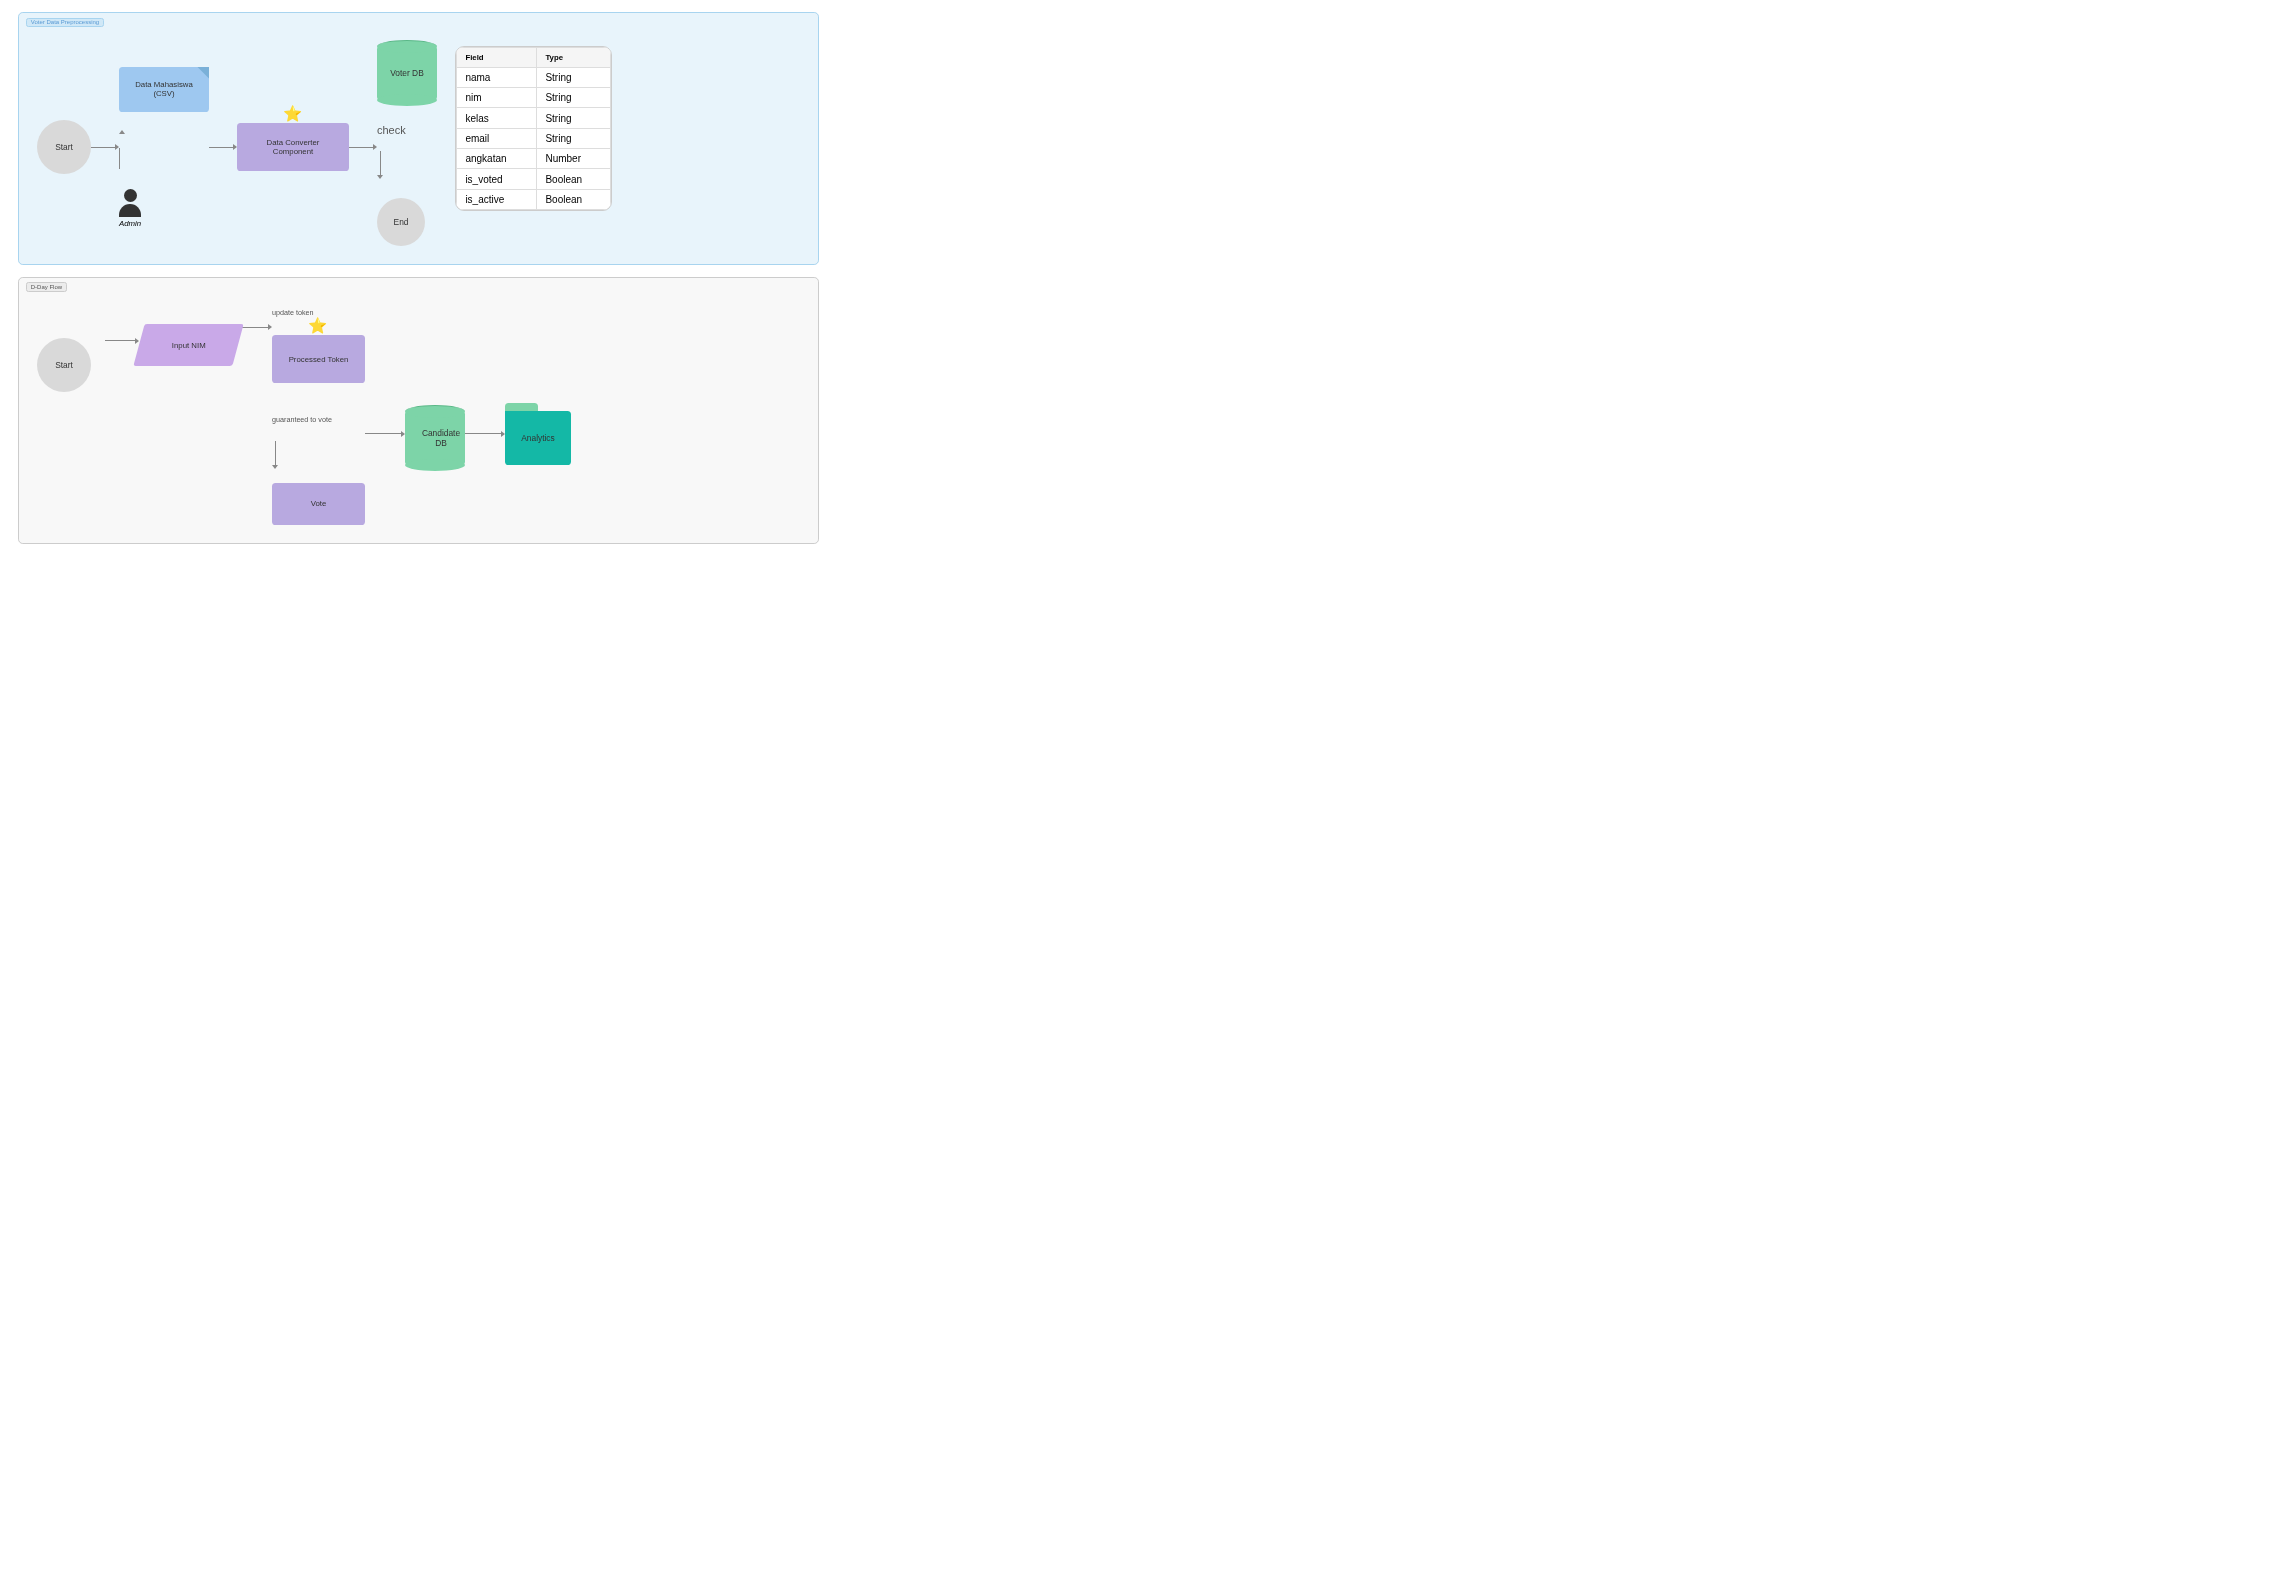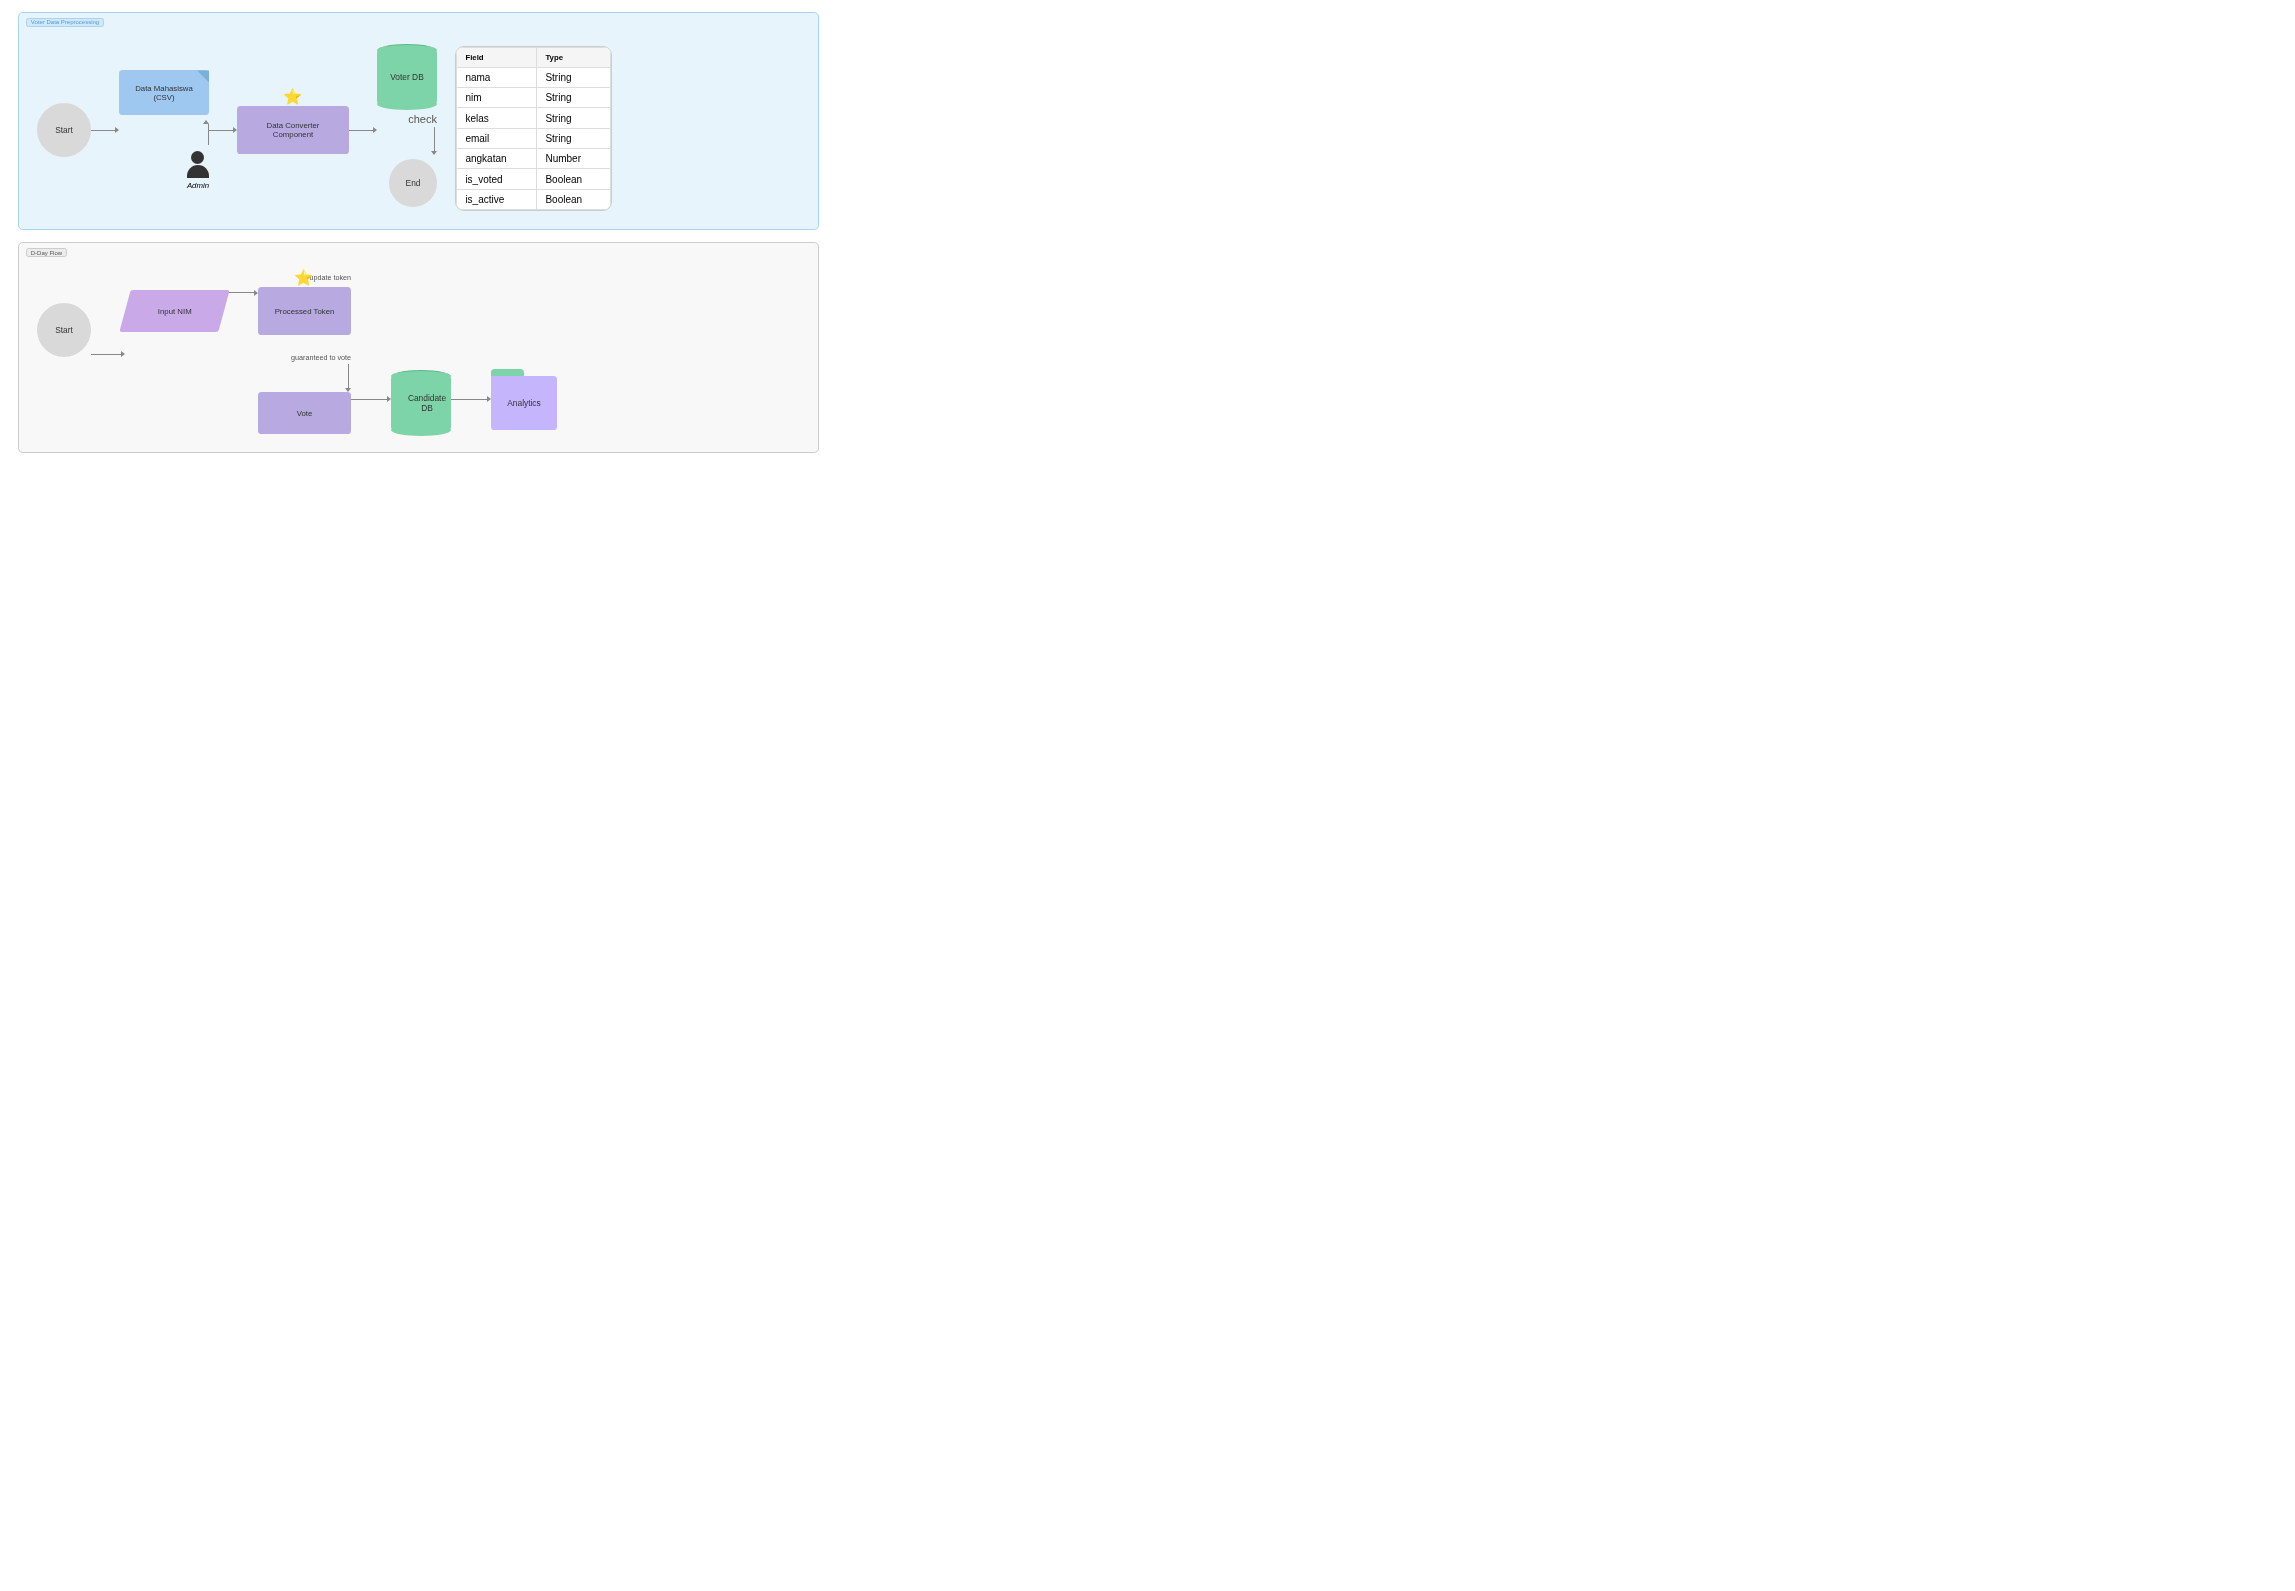--- a/index.html
+++ b/index.html
@@ -264,21 +264,22 @@
       background: #f8f8f8;
       border: 0.9px solid #ccc;
       border-radius: 4.8px;
       padding: 12px 18px 18px 18px;
       position: relative;
     }
 
     .flex-col-center {
       display: flex;
       flex-direction: column;
-      align-items: flex-end;
+      align-items: flex-start;
+      gap: 14px;
     }
 
     .top-section-content {
       display: flex;
       align-items: center;
       gap: 0;
       margin-top: 24px;
       position: relative;
     }
 
@@ -310,21 +311,21 @@
       font-size: 6px;
       color: #555;
       background: #ececec;
       border: 0.6px solid #ccc;
       border-radius: 2.4px;
       padding: 0.6px 3.6px;
     }
 
     
     .folder-node {
-      background: #c4b5fd;
+      background: #14b8a6;
       border-radius: 0 3.6px 3.6px 3.6px;
       position: relative;
       display: flex;
       align-items: center;
       justify-content: center;
       text-align: center;
       font-size: 8.4px;
       font-weight: 500;
       color: #333;
       flex-shrink: 0;

